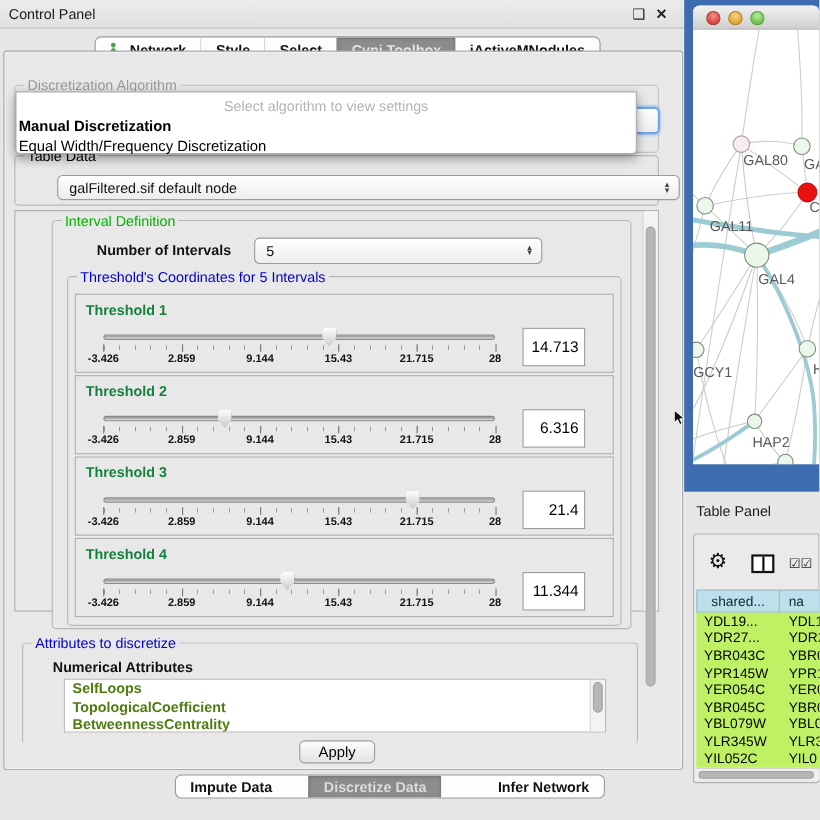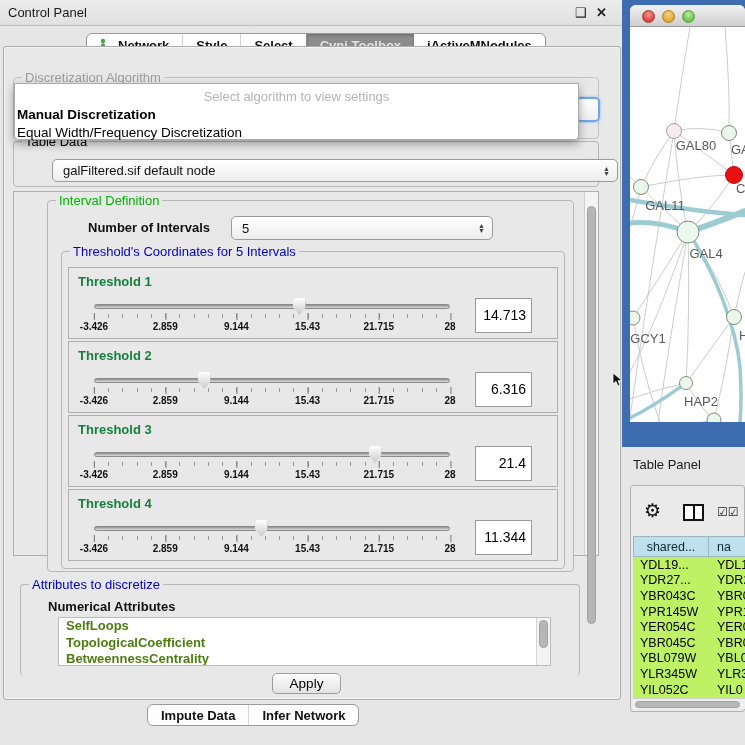--- a/index.html
+++ b/index.html
@@ -74,21 +74,21 @@
 
   #attr-group { left:6px; top:392px; width:560px; height:92px; border-bottom:none; }
   #attr-header { position:absolute; left:27px; top:14px; font-size:13px; font-weight:bold; color:#111; }
   #attr-list { position:absolute; left:37px; top:32px; width:493px; height:49px; background:#fff; border:1px solid #bbb; overflow:hidden; }
   #attr-list .item { font-size:13px; color:#4d7c0f; line-height:16.5px; padding-left:7px; white-space:nowrap;font-weight:bold; }
   #attr-vsb { position:absolute; right:0; top:0; width:14px; height:100%; background:#f3f3f3; border-left:1px solid #d5d5d5; }
   #attr-vsb .vsb-thumb { top:2px; height:28px; }
 
   #apply-btn { left:268px; top:626px; width:69px; height:21px; background:linear-gradient(#fdfdfd,#e3e3e3); border:1px solid #9c9c9c; border-radius:5px; font-size:13.5px; color:#000; text-align:center; line-height:19px; }
 
-  #bottom-tabs { left:143px; top:657px; height:22px; display:flex; background:#fdfdfd; border:1px solid #9a9a9a; border-radius:6px; overflow:hidden; z-index:5; }
+  #bottom-tabs { left:155px; top:657px; height:22px; display:flex; background:#fdfdfd; border:1px solid #9a9a9a; border-radius:6px; overflow:hidden; z-index:5;gap:20px; }
   .btab { display:flex; align-items:center; padding:0 13px; font-size:13px; font-weight:600; color:#111; border-left:1px solid #d6d6d6; }
   .btab:first-child { border-left:none; }
   .btab.selected { background:#8c8c8c; color:#dcdcdc; border-left-color:#8c8c8c; box-shadow:inset 0 1px 3px rgba(0,0,0,.25); }
   .btab.selected + .btab { border-left:none;padding-left:32px; }
 
   
   #right-panel { left:622px; top:0; width:123px; height:745px; background:#e6e6e6; }
   #net-frame { left:0; top:0; width:123px; height:447px; background:#3d6cb1;padding-left:24px; }
   #mac-window { left:8px; top:5px; width:115px; height:417px; border-radius:6px 6px 0 0; overflow:hidden; background:#fff; }
   #mac-titlebar { position:relative; height:22px; background:linear-gradient(#f1f1f1,#cfcfcf); border-bottom:1px solid #9a9a9a; }
@@ -283,20 +283,23 @@
       <div class="vsb-track">
         <div id="main-vsb-thumb" class="vsb-thumb"></div>
       </div>
     </div>
 
     <div id="apply-btn" class="abs">Apply</div>
 
     <div id="bottom-tabs" class="abs">
       <div class="btab">
           <span>Impute Data</span>
+        </div>
+      <div class="btab selected">
+          <span>Discretize Data</span>
         </div>
       <div class="btab">
           <span>Infer Network</span>
         </div>
     </div>
   </div>
 </div>
 
 <div id="right-panel" class="abs">
 

